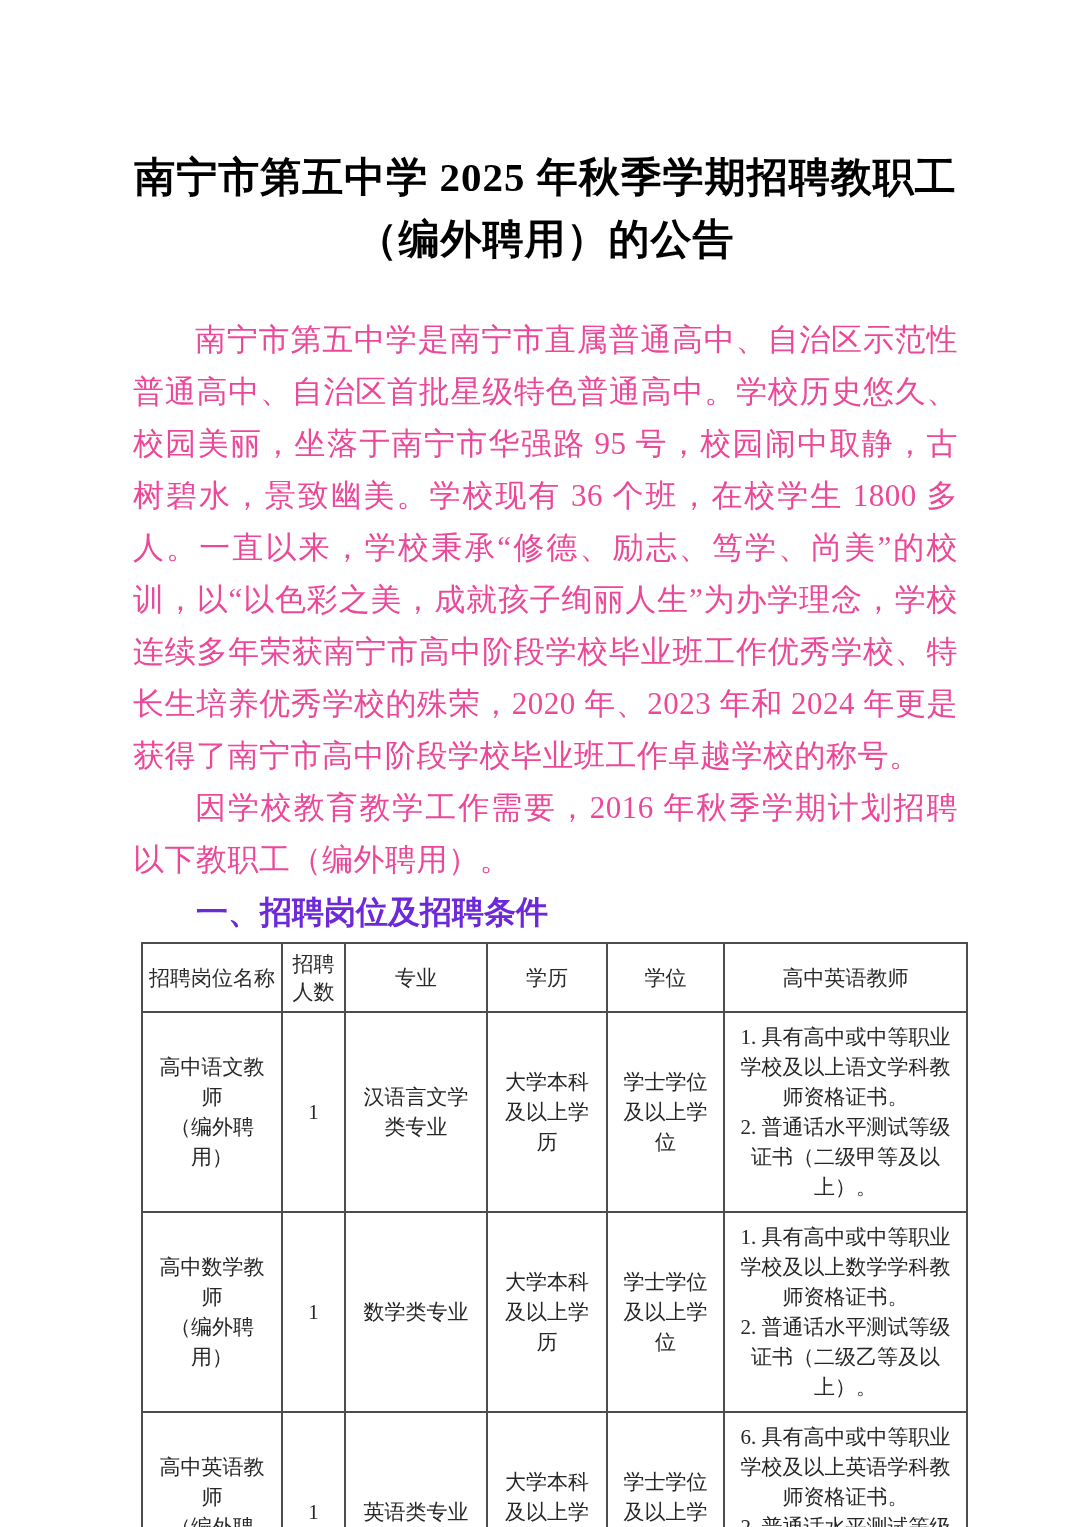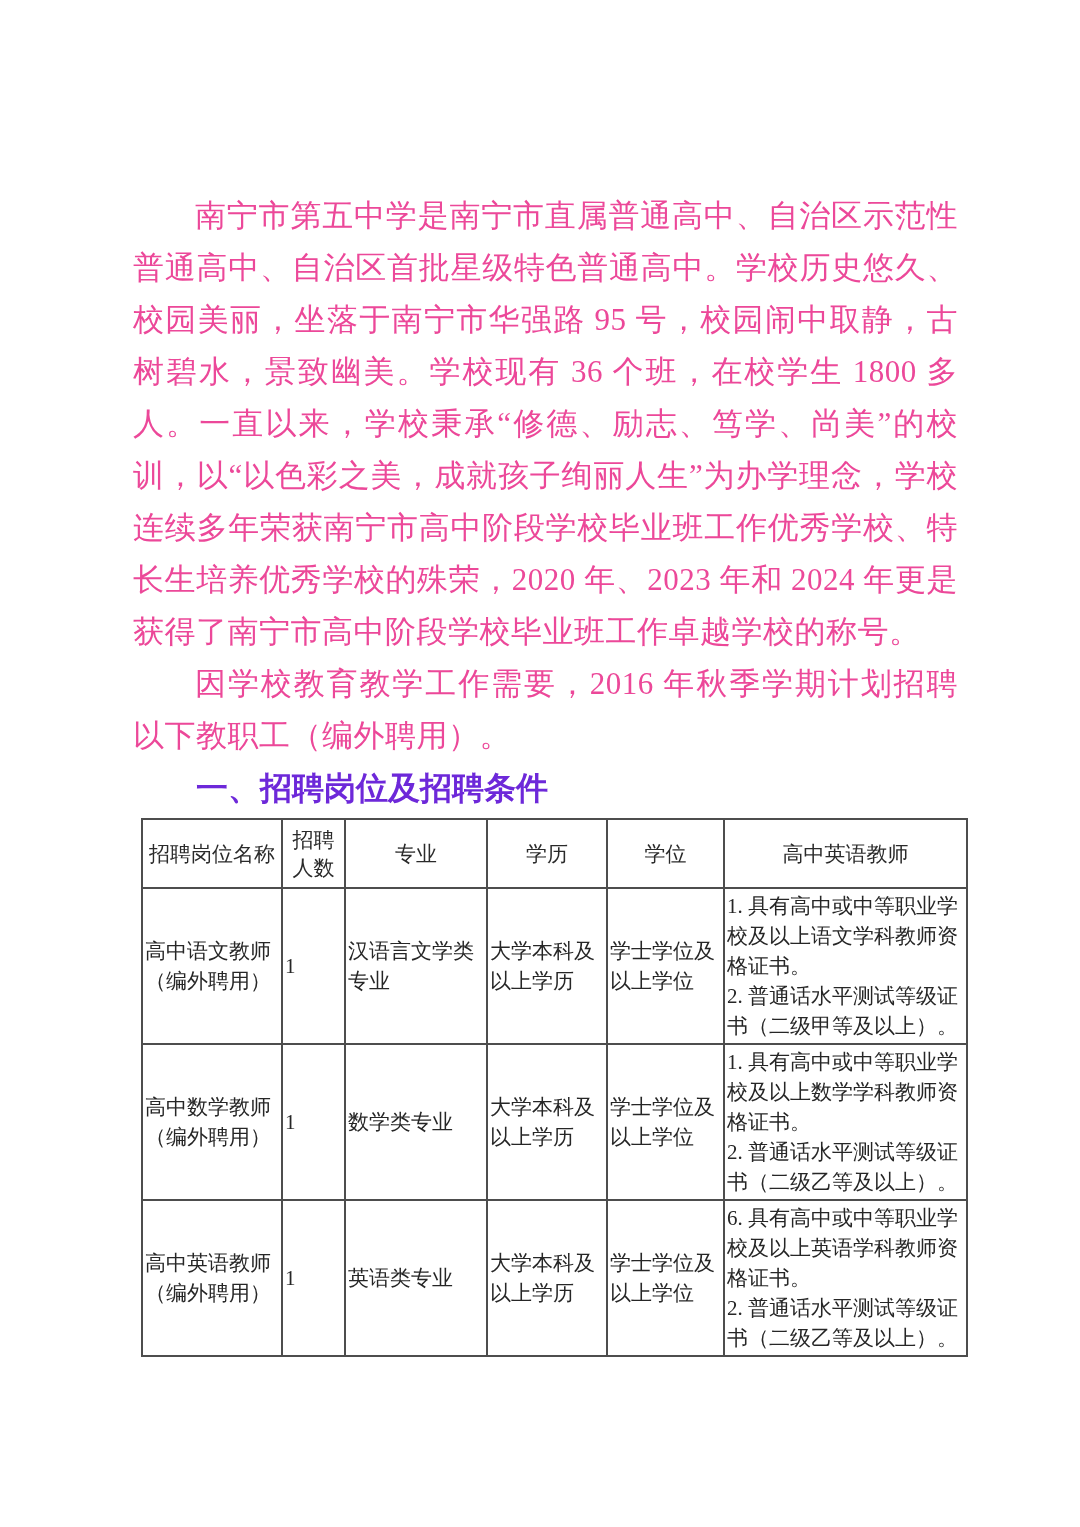--- a/index.html
+++ b/index.html
@@ -60,40 +60,44 @@
     height: 69px;
     text-align: center;
     vertical-align: middle;
     padding: 2px;
     line-height: 28px;
   }
   table.recruit td {
     font-family: "Liberation Serif", serif;
     font-size: 21px;
     color: #262626;
-    text-align: left;
+    text-align: center;
     vertical-align: middle;
     height: 129px;
-    padding: 2px;
+    padding: 9px;
     line-height: 30px;
   }
   td.cell-position { white-space: pre-line; }
   td.cell-qual {
     text-align: left;
     padding: 6px 8px 6px 10px;
     font-size: 20px;
     line-height: 26px;
   }
   td.cell-qual .qual-item { margin: 0; }
 </style>
 </head>
 <body>
 
 <div class="page">
 
+  <div class="doc-title">
+    <div>南宁市第五中学 2025 年秋季学期招聘教职工</div>
+    <div>（编外聘用）的公告</div>
+  </div>
 
   <p class="para para-first">南宁市第五中学是南宁市直属普通高中、自治区示范性普通高中、自治区首批星级特色普通高中。学校历史悠久、校园美丽，坐落于南宁市华强路 95 号，校园闹中取静，古树碧水，景致幽美。学校现有 36 个班，在校学生 1800 多人。一直以来，学校秉承“修德、励志、笃学、尚美”的校训，以“以色彩之美，成就孩子绚丽人生”为办学理念，学校连续多年荣获南宁市高中阶段学校毕业班工作优秀学校、特长生培养优秀学校的殊荣，2020 年、2023 年和 2024 年更是获得了南宁市高中阶段学校毕业班工作卓越学校的称号。</p>
 
   <p class="para">因学校教育教学工作需要，2016 年秋季学期计划招聘以下教职工（编外聘用）。</p>
 
   <div class="section-heading">一、招聘岗位及招聘条件</div>
 
   <table class="recruit">
     <colgroup>
       <col style="width:140px">

